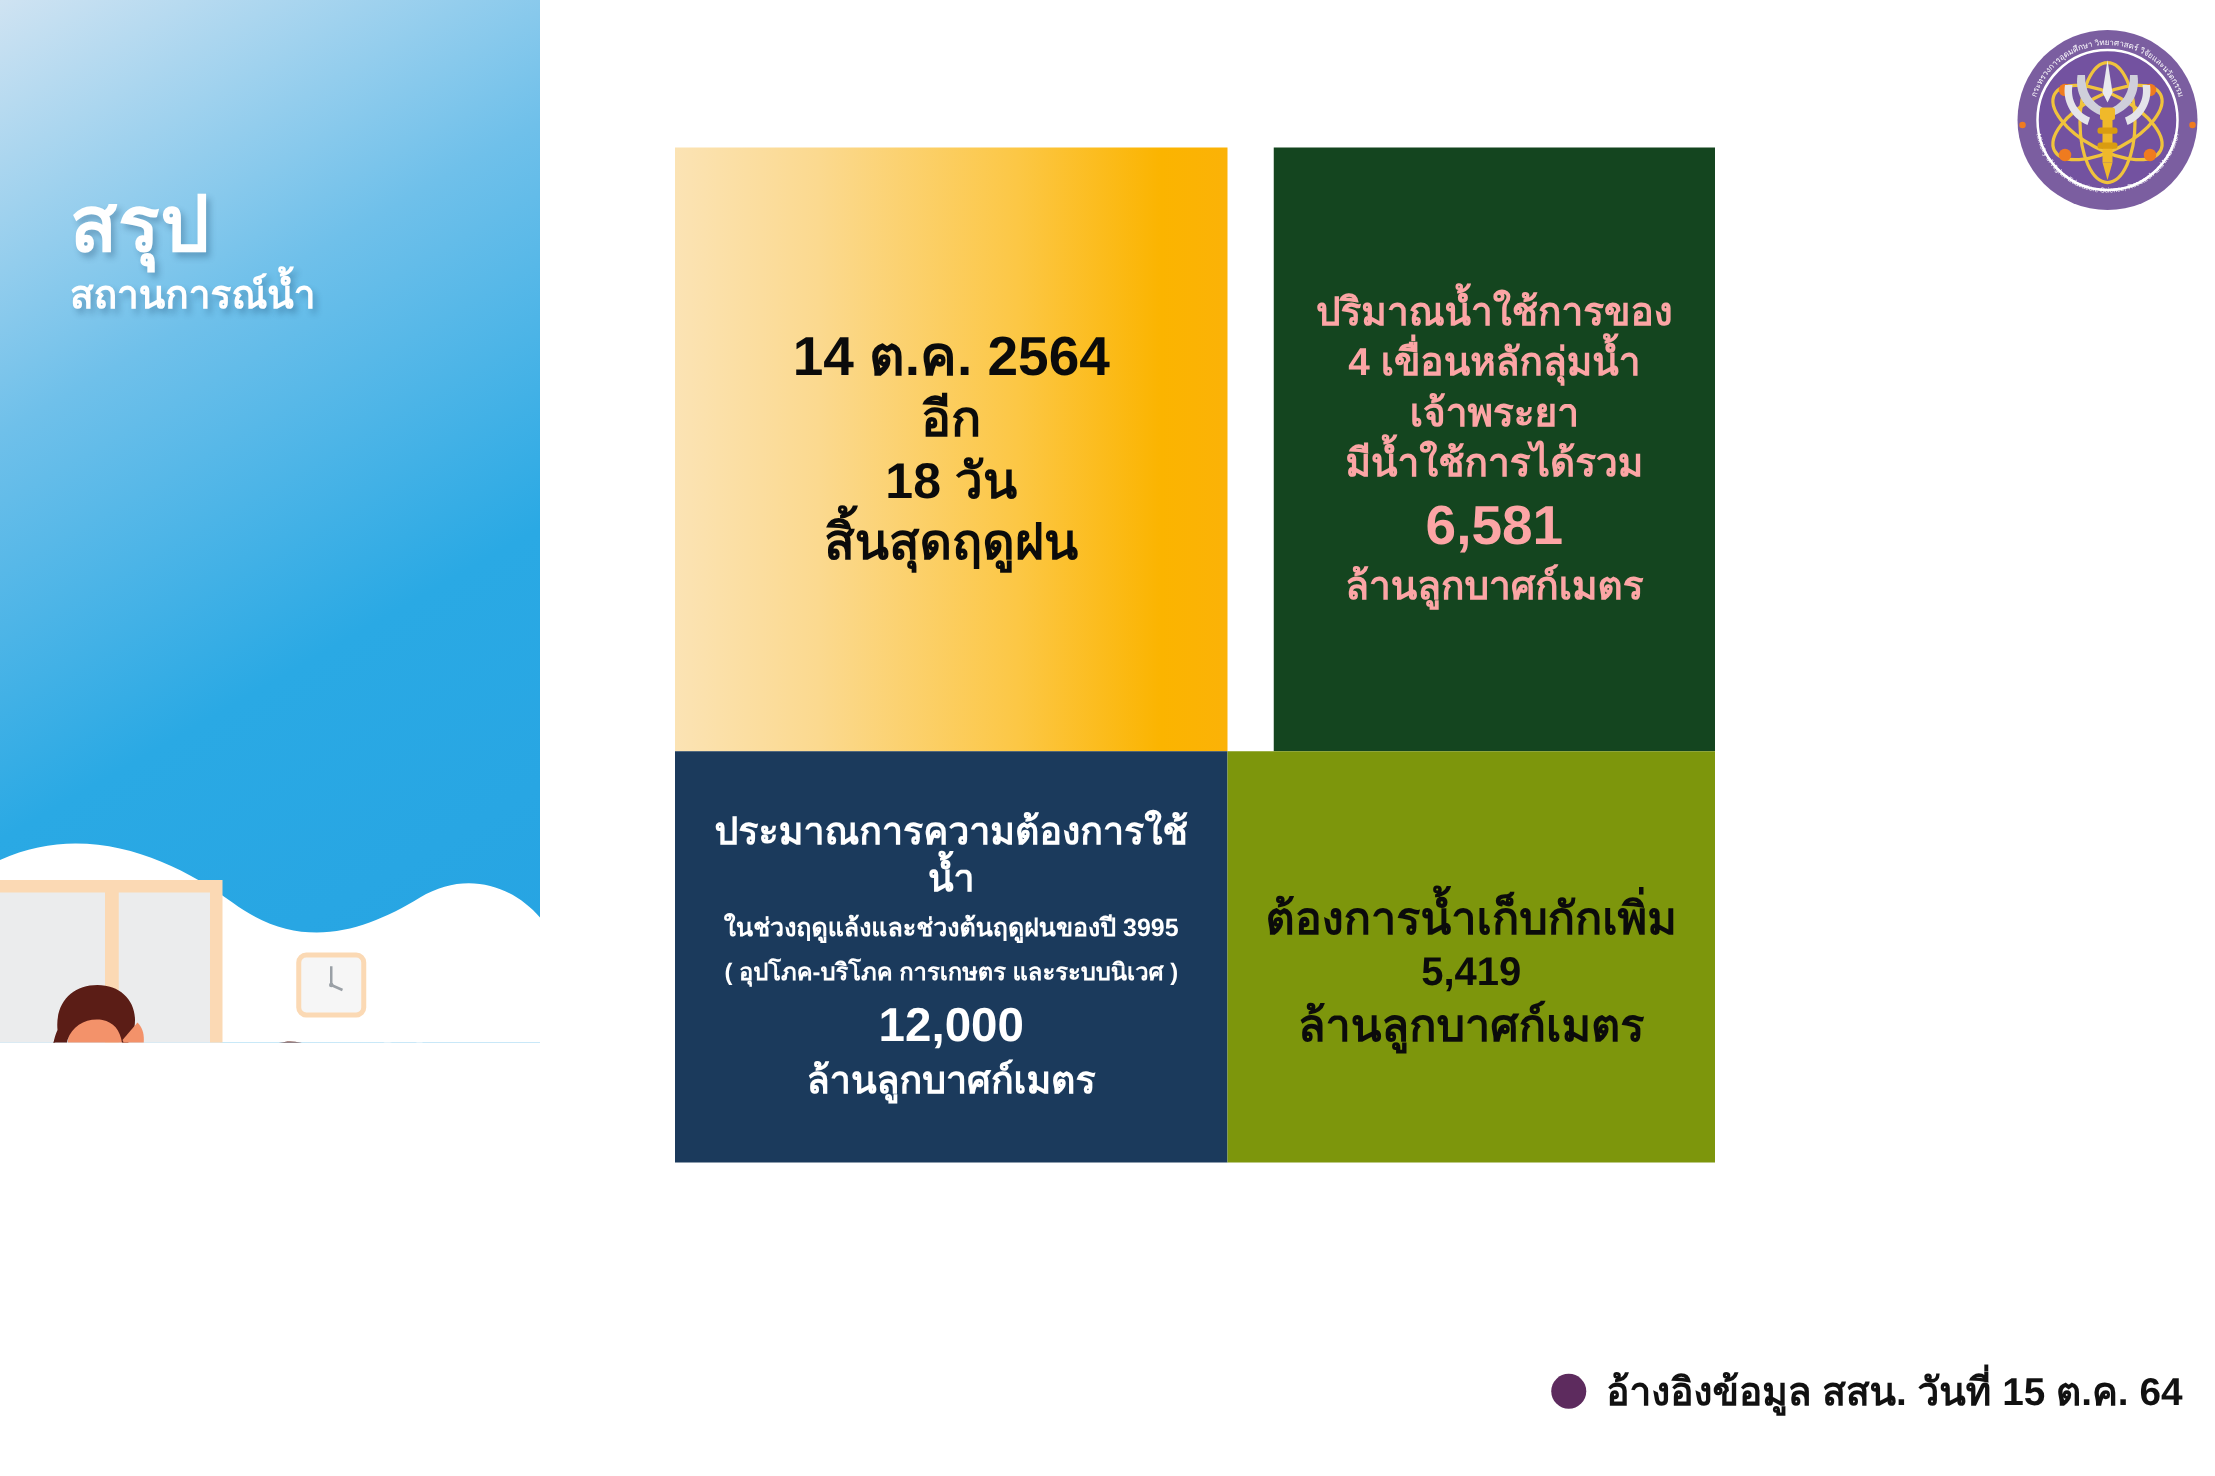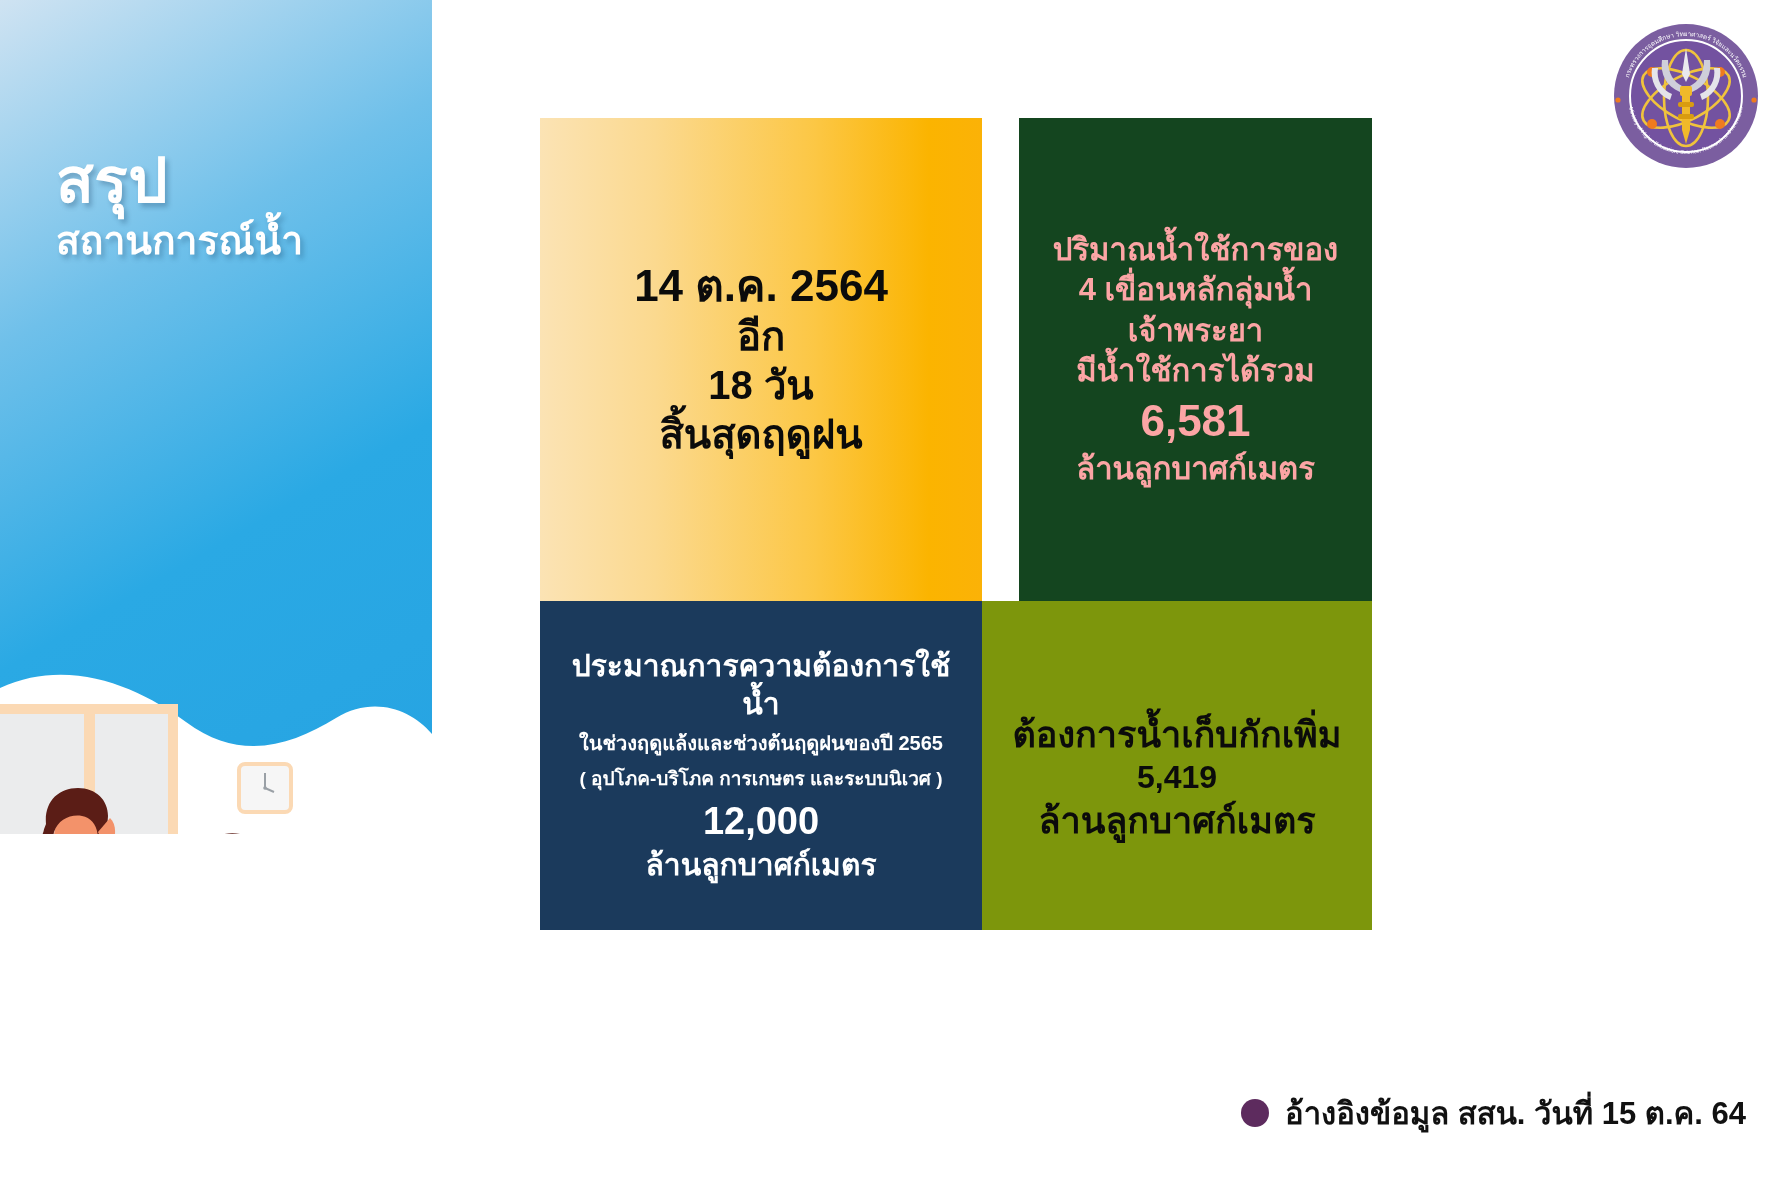--- a/index.html
+++ b/index.html
@@ -16,21 +16,21 @@
     position:absolute; left:0; top:0; width:432px; height:834px;
     background:linear-gradient(150deg,#cfe3f2 0%, #6fc0ea 32%, #2aa9e4 62%, #26a3e2 100%);
     overflow:hidden;
   }
   #left-title {
     position:absolute; left:56px; top:148px; width:380px;
     color:#ffffff; font-weight:bold; line-height:1.06;
     text-shadow:3px 4px 5px rgba(20,60,95,.30);
   }
   #left-title .l1 { display:block; font-size:62px; letter-spacing:.5px; }
-  #left-title .l2 { display:block; font-size:39px; margin-top:6px; }
+  #left-title .l2 { display:block; font-size:31px; margin-top:6px; }
 
   
   #illus { position:absolute; left:0; top:596px; width:432px; height:585px; }
   #illus svg { display:block; width:432px; height:585px; }
 
   
   #grid {
     position:absolute; left:540px; top:118px;
     width:724px; height:812px;
     display:grid;
@@ -244,21 +244,21 @@
     <div class="cell" id="cell-supply">
       <div class="line">ปริมาณน้ำใช้การของ</div>
       <div class="line">4 เขื่อนหลักลุ่มน้ำเจ้าพระยา</div>
       <div class="line">มีน้ำใช้การได้รวม</div>
       <div class="num">6,581</div>
       <div class="unit">ล้านลูกบาศก์เมตร</div>
     </div>
 
     <div class="cell" id="cell-demand">
       <div class="hd">ประมาณการความต้องการใช้น้ำ</div>
-      <div class="sub">ในช่วงฤดูแล้งและช่วงต้นฤดูฝนของปี 2565</div>
+      <div class="sub">ในช่วงฤดูแล้งและช่วงต้นฤดูฝนของปี 3995</div>
       <div class="sub2">( อุปโภค-บริโภค การเกษตร และระบบนิเวศ )</div>
       <div class="num">12,000</div>
       <div class="unit">ล้านลูกบาศก์เมตร</div>
     </div>
 
     <div class="cell" id="cell-storage">
       <div class="hd">ต้องการน้ำเก็บกักเพิ่ม</div>
       <div class="num">5,419</div>
       <div class="unit">ล้านลูกบาศก์เมตร</div>
     </div>

